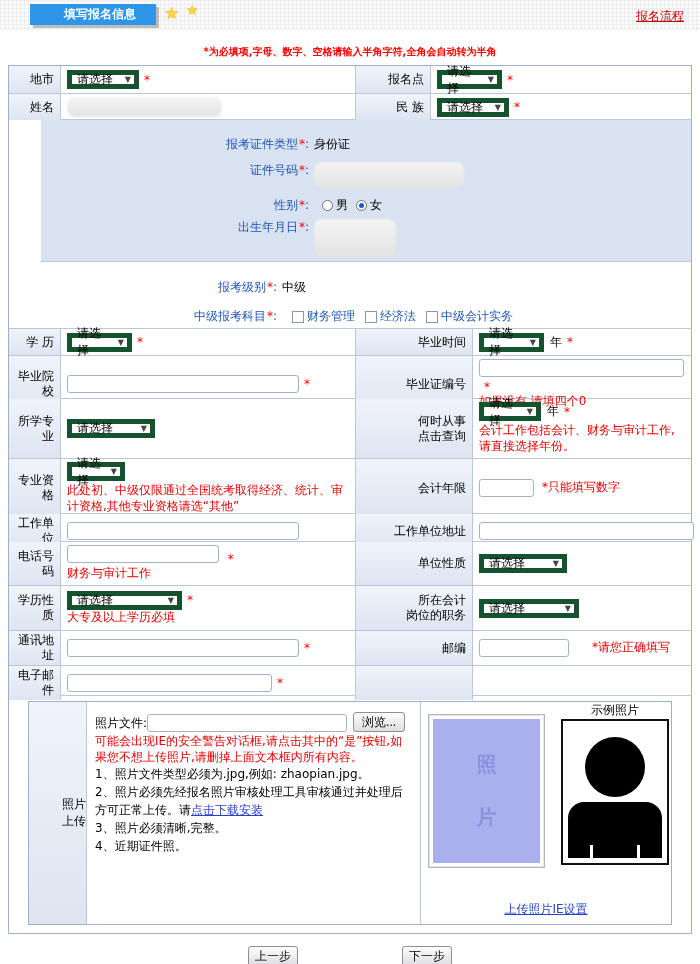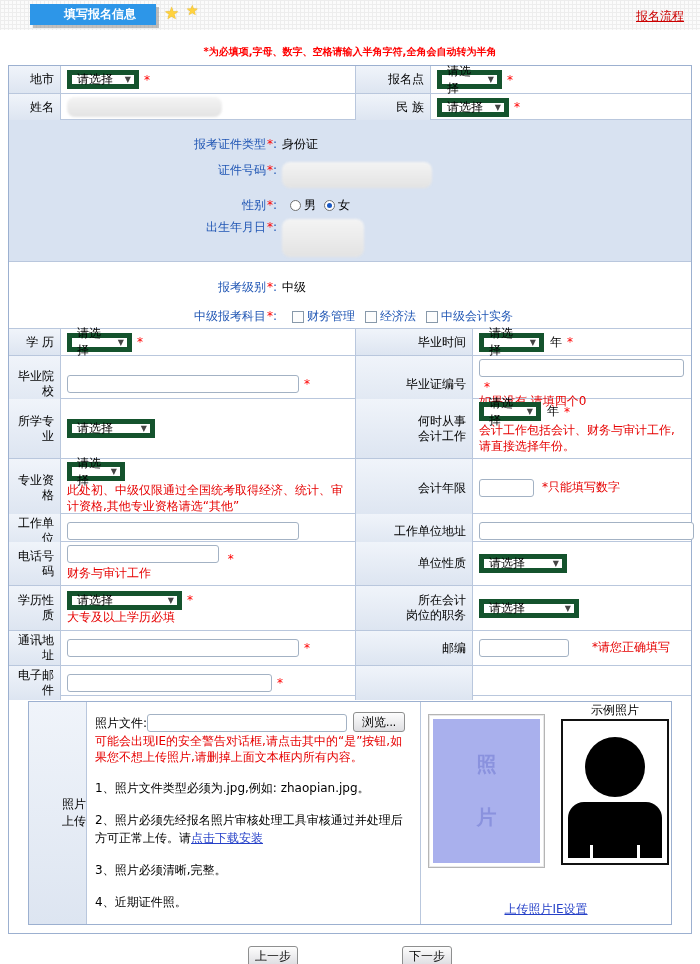--- a/index.html
+++ b/index.html
@@ -33,21 +33,21 @@
 
   .sel { display:inline-flex; align-items:center; justify-content:space-between;
     border:5px solid #14532d; background:#fff; height:19px; padding:0 3px 0 5px; cursor:pointer; }
   .sel .arr { font-size:8px; color:#444; margin-left:5px; }
   .inp { display:inline-block; border:1px solid #a3b2c4; border-radius:3px; height:18px; background:#fff; cursor:text; }
   .req { color:#ff0000; margin-left:5px; }
   .rednote { color:#e60000; line-height:1.3; }
   .blob { background:linear-gradient(#f4f4f4,#e3e3e3); border-radius:8px; filter:blur(1px); }
 
   
-  .idpanel { background:#d8e2f1; border-bottom:1px solid #b9c7dd; padding:16px 0 6px; height:142px; }
+  .idpanel { background:#d8e2f1; border-bottom:1px solid #b9c7dd; padding:16px 0 6px; height:142px;margin-left:32px; }
   .idrow { display:flex; align-items:flex-start; margin-bottom:9px; }
   .idlbl { width:268px; text-align:right; color:#2056b4; flex:none; line-height:16px; }
   .idval { margin-left:5px; display:flex; align-items:center; }
   .blk { color:#000; }
 
   
   .lvlpanel { background:#fff; border-bottom:1px solid #b9c7dd; padding:17px 0 16px; height:67px; }
   .blue { color:#2056b4; }
 
   .radio { display:inline-block; width:11px; height:11px; border:1px solid #707070; border-radius:50%;
@@ -59,21 +59,21 @@
 
   
   .photowrap { padding:5px 19px 8px; }
   .phototable { border:1px solid #9cb0d0; display:grid; grid-template-columns:58px 334px 1fr; }
   .photolbl { background:linear-gradient(#f0f4fa,#dde5f1); border-right:1px solid #b9c7dd;
     display:flex; align-items:center; justify-content:center;padding-left:33px; }
   .instr { border-right:1px solid #b9c7dd; padding:10px 6px 6px 8px; line-height:1.5; }
   .filerow { display:flex; align-items:flex-end; margin-bottom:2px; }
   .browsebtn { border:1px solid #8e8f8f; border-radius:3px; background:linear-gradient(#fdfdfd,#dfdfe2);
     height:20px; padding:0 8px; margin-left:6px; font-size:12px; cursor:pointer; }
-  .ruleitem { margin-top:14px; }
+  .ruleitem { }
   .bluelink { color:#2641c8; text-decoration:underline; cursor:pointer; }
 
   .photoarea { position:relative; height:222px; }
   .pframe { position:absolute; left:7px; top:12px; width:117px; height:154px;
     border:1px solid #b5b5b5; background:#fff; padding:4px; box-shadow:0 0 0 1px #e8e8e8 inset; }
   .pfill { width:100%; height:100%; background:#a9b0ed; display:flex; flex-direction:column;
     align-items:center; justify-content:center; gap:26px; }
   .pchar { color:#8a92de; font-size:20px; font-weight:bold; }
   .sampletitle { position:absolute; left:140px; top:0px; width:108px; text-align:center; }
   .sample { position:absolute; left:140px; top:17px; width:108px; height:146px;
@@ -228,21 +228,21 @@
 
   <div class="row rowD" style="height:60px">
     <div class="lbl">所学专业</div>
     <div class="val">
       <span class="sel w88">
           <span>请选择</span>
           <span class="arr">▼</span>
         </span>
     </div>
     <div class="lbl">
-        <span><span>何时从事</span><br><span>会计工作</span></span>
+        <span><span>何时从事</span><br><span>点击查询</span></span>
       </div>
     <div class="val vcol">
       <div style="display:flex;align-items:center">
         <span class="sel w62">
             <span>请选择</span>
             <span class="arr">▼</span>
           </span>
         <span style="margin-left:6px">年</span>
         <span class="req">*</span>
       </div>

